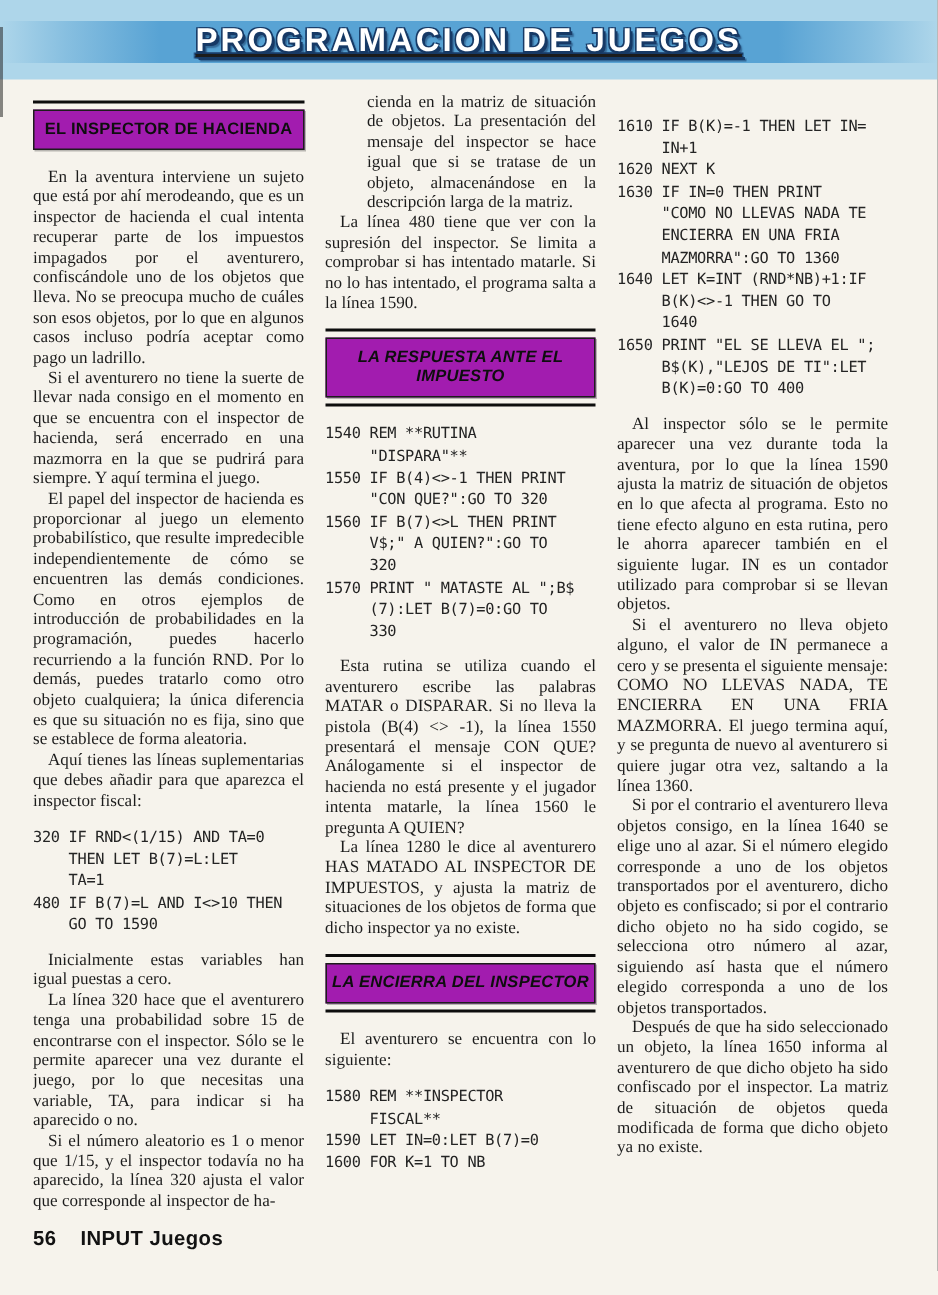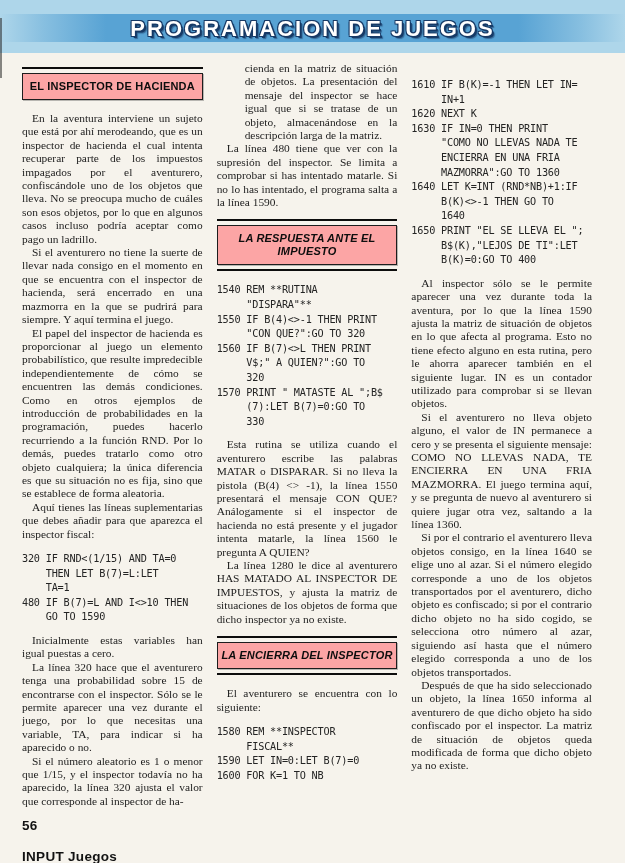--- a/index.html
+++ b/index.html
@@ -9,21 +9,21 @@
     font-family:"Liberation Serif",serif;color:#1c1c1c;
   }
   
   .banner{position:absolute;top:0;left:0;width:625px;height:53px;background:#aed6ea;}
   .banner-band{
     position:absolute;top:14px;left:0;width:100%;height:28px;
     background:linear-gradient(90deg,
       rgba(88,163,212,0) 0%,rgba(88,163,212,.45) 7%,
       #58a3d4 17%,#58a3d4 83%,
       rgba(88,163,212,.45) 93%,rgba(88,163,212,0) 100%);
-    display:flex;align-items:flex-end;justify-content:center;
+    display:flex;align-items:flex-start;justify-content:center;text-decoration:underline;
   }
   .banner-title{
     font-family:"Liberation Sans",sans-serif;font-weight:bold;
     font-size:22px;letter-spacing:2px;color:#ffffff;white-space:nowrap;
     text-shadow:
       -1px -1px 0 #173a66, 1px -1px 0 #173a66,
       -1px  1px 0 #173a66, 1px  1px 0 #173a66,
        2px  2px 0 #173a66, 3px 3px 1px rgba(23,58,102,.55);
   }
   .edge-mark{position:absolute;left:0;top:18px;width:2px;height:60px;background:rgba(40,40,40,.55);}
@@ -33,39 +33,39 @@
     display:flex;gap:14px;overflow:hidden;
   }
   .col{flex:1 1 0;min-width:0;font-size:11.4px;line-height:13.4px;text-align:justify;}
   .col p{margin:0;text-indent:10px;}
   .col p.noindent{text-indent:0;margin-left:28px;}
   
   .section-head{margin:5px 0 12px;}
   .rule-top{border-top:2.5px solid #0d0d0d;margin-bottom:4px;}
   .rule-bottom{border-top:2px solid #0d0d0d;margin-top:4px;}
   .head-box{
-    border:1px solid #1d1d1d;background:#fca5a5;
+    border:1px solid #1d1d1d;background:#a21caf;
     font-family:"Liberation Sans",sans-serif;font-weight:bold;
     font-size:11px;line-height:13px;letter-spacing:.2px;color:#0e0e0e;
     text-align:center;padding:6px 3px;
     box-shadow:1px 1px 0 rgba(0,0,0,.25);
   }
   .section-head.mid{margin-top:10px;font-style:italic;}
   
   pre.code{
     font-family:"DejaVu Sans Mono",monospace;
     font-size:10.2px;line-height:14.6px;letter-spacing:-.2px;
     white-space:pre;text-align:left;color:#242424;
     margin:11px 0 9px;padding:0;overflow:hidden;
   }
   
   .footer{
     position:absolute;left:22px;top:818px;
     font-family:"Liberation Sans",sans-serif;font-weight:bold;
-    font-size:13.5px;color:#121212;display:flex;gap:16px;letter-spacing:.3px;flex-direction:column;
+    font-size:13.5px;color:#121212;display:flex;gap:16px;letter-spacing:.3px;
   }
 </style>
 </head>
 <body>
 
 <div class="page">
 
   <div class="banner">
     <div class="banner-band">
       <div class="banner-title">PROGRAMACION DE JUEGOS</div>

